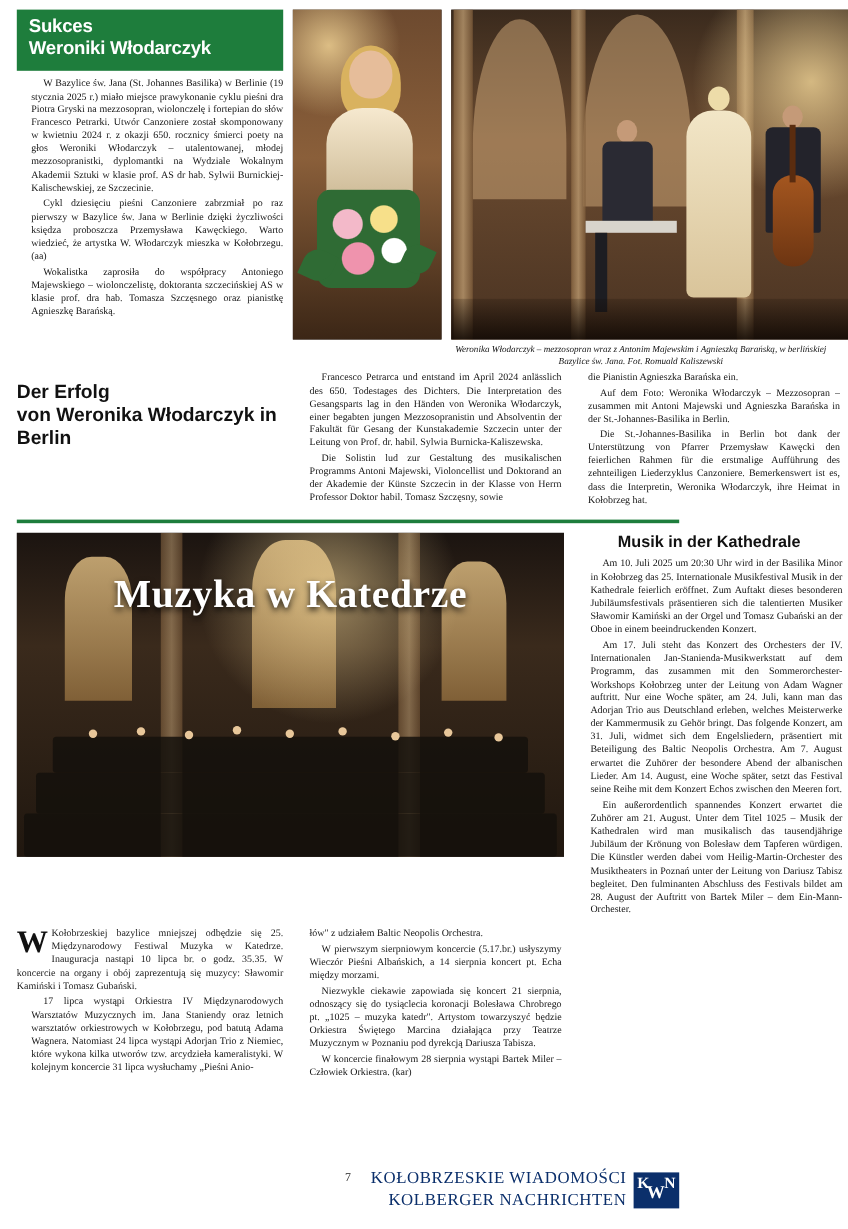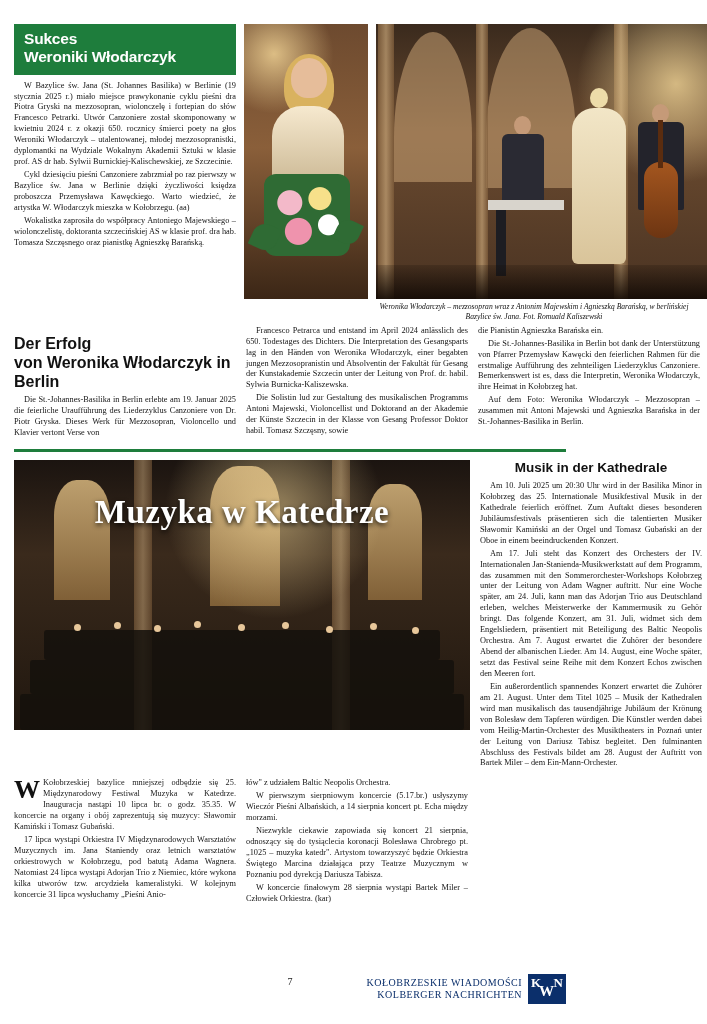--- a/index.html
+++ b/index.html
@@ -13,21 +13,21 @@
     font-family: "Liberation Serif", serif;
     color: #1a1a1a;
     position: relative;
     overflow: hidden;
   }
   .page {
     position: relative;
     width: 580px;
     height: 1024px;
     box-sizing: border-box;
-    padding: 24px 14px 0 14px;
+    padding: 8px 14px 0 14px;
   }
 
   
   .top-section {
     display: flex;
     gap: 8px;
     align-items: flex-start;
   }
   .top-left {
     width: 222px;
@@ -46,21 +46,21 @@
     line-height: 1.18;
     letter-spacing: -0.2px;
   }
   .body-text {
     font-size: 8.3px;
     line-height: 1.32;
     text-align: justify;
     color: #141414;
   }
   .body-text p {
-    margin: 0 0 2px 0;
+    margin: 0 0 2px 12px;
     text-indent: 10px;
   }
   .body-text p.noindent { text-indent: 0; }
   .subhead {
     font-family: "Liberation Sans", serif;
     font-weight: bold;
     font-size: 16px;
     line-height: 1.2;
     margin: 8px 0 4px 0;
     color: #111;
@@ -186,21 +186,21 @@
     position: absolute;
     right: 0;
     top: 0;
     display: flex;
     align-items: center;
     gap: 6px;
   }
   .masthead-text {
     text-align: right;
     font-family: "Liberation Serif", serif;
-    font-size: 10px;
+    font-size: 14px;
     letter-spacing: 0.5px;
     color: #0b2f6b;
     line-height: 1.25;
   }
   .kwn-logo {
     width: 38px;
     height: 30px;
     background: #0b2f6b;
     color: #fff;
     position: relative;
@@ -381,35 +381,32 @@
     <span>Weronika Włodarczyk – mezzosopran wraz z Antonim Majewskim i Agnieszką Barańską, w berlińskiej Bazylice św. Jana.</span>
     <span class="credit">Fot. Romuald Kaliszewski</span>
   </div>
 
   <div class="de-block">
     <div class="de-col">
       <div class="subhead">
         <span>Der Erfolg</span>
         <span class="l2">von Weronika Włodarczyk in Berlin</span>
       </div>
-      <div class="body-text">
-        <p>Die St.-Johannes-Basilika in Berlin erlebte am 19. Januar 2025 die feierliche Uraufführung des Liederzyklus Canzoniere von Dr. Piotr Gryska. Dieses Werk für Mezzosopran, Violoncello und Klavier vertont Verse von</p>
-      </div>
     </div>
     <div class="de-col">
       <div class="body-text">
         <p>Francesco Petrarca und entstand im April 2024 anlässlich des 650. Todestages des Dichters. Die Interpretation des Gesangsparts lag in den Händen von Weronika Włodarczyk, einer begabten jungen Mezzosopranistin und Absolventin der Fakultät für Gesang der Kunstakademie Szczecin unter der Leitung von Prof. dr. habil. Sylwia Burnicka-Kaliszewska.</p>
-        <p>Die Solistin lud zur Gestaltung des musikalischen Programms Antoni Majewski, Violoncellist und Doktorand an der Akademie der Künste Szczecin in der Klasse von Gesang Professor Doktor habil. Tomasz Szczęsny, sowie</p>
+        <p>Die Solistin lud zur Gestaltung des musikalischen Programms Antoni Majewski, Violoncellist und Doktorand an der Akademie der Künste Szczecin in der Klasse von Herrn Professor Doktor habil. Tomasz Szczęsny, sowie</p>
       </div>
     </div>
     <div class="de-col">
       <div class="body-text">
         <p class="noindent">die Pianistin Agnieszka Barańska ein.</p>
+        <p>Auf dem Foto: Weronika Włodarczyk – Mezzosopran – zusammen mit Antoni Majewski und Agnieszka Barańska in der St.-Johannes-Basilika in Berlin.</p>
         <p>Die St.-Johannes-Basilika in Berlin bot dank der Unterstützung von Pfarrer Przemysław Kawęcki den feierlichen Rahmen für die erstmalige Aufführung des zehnteiligen Liederzyklus Canzoniere. Bemerkenswert ist es, dass die Interpretin, Weronika Włodarczyk, ihre Heimat in Kołobrzeg hat.</p>
-        <p>Auf dem Foto: Weronika Włodarczyk – Mezzosopran – zusammen mit Antoni Majewski und Agnieszka Barańska in der St.-Johannes-Basilika in Berlin.</p>
       </div>
     </div>
   </div>
 
   <div class="rule-green"></div>
 
   <div class="mid-section">
     <div class="mid-left">
       <div class="photo photo-cathedral">
         <div class="cath-bg"></div>

